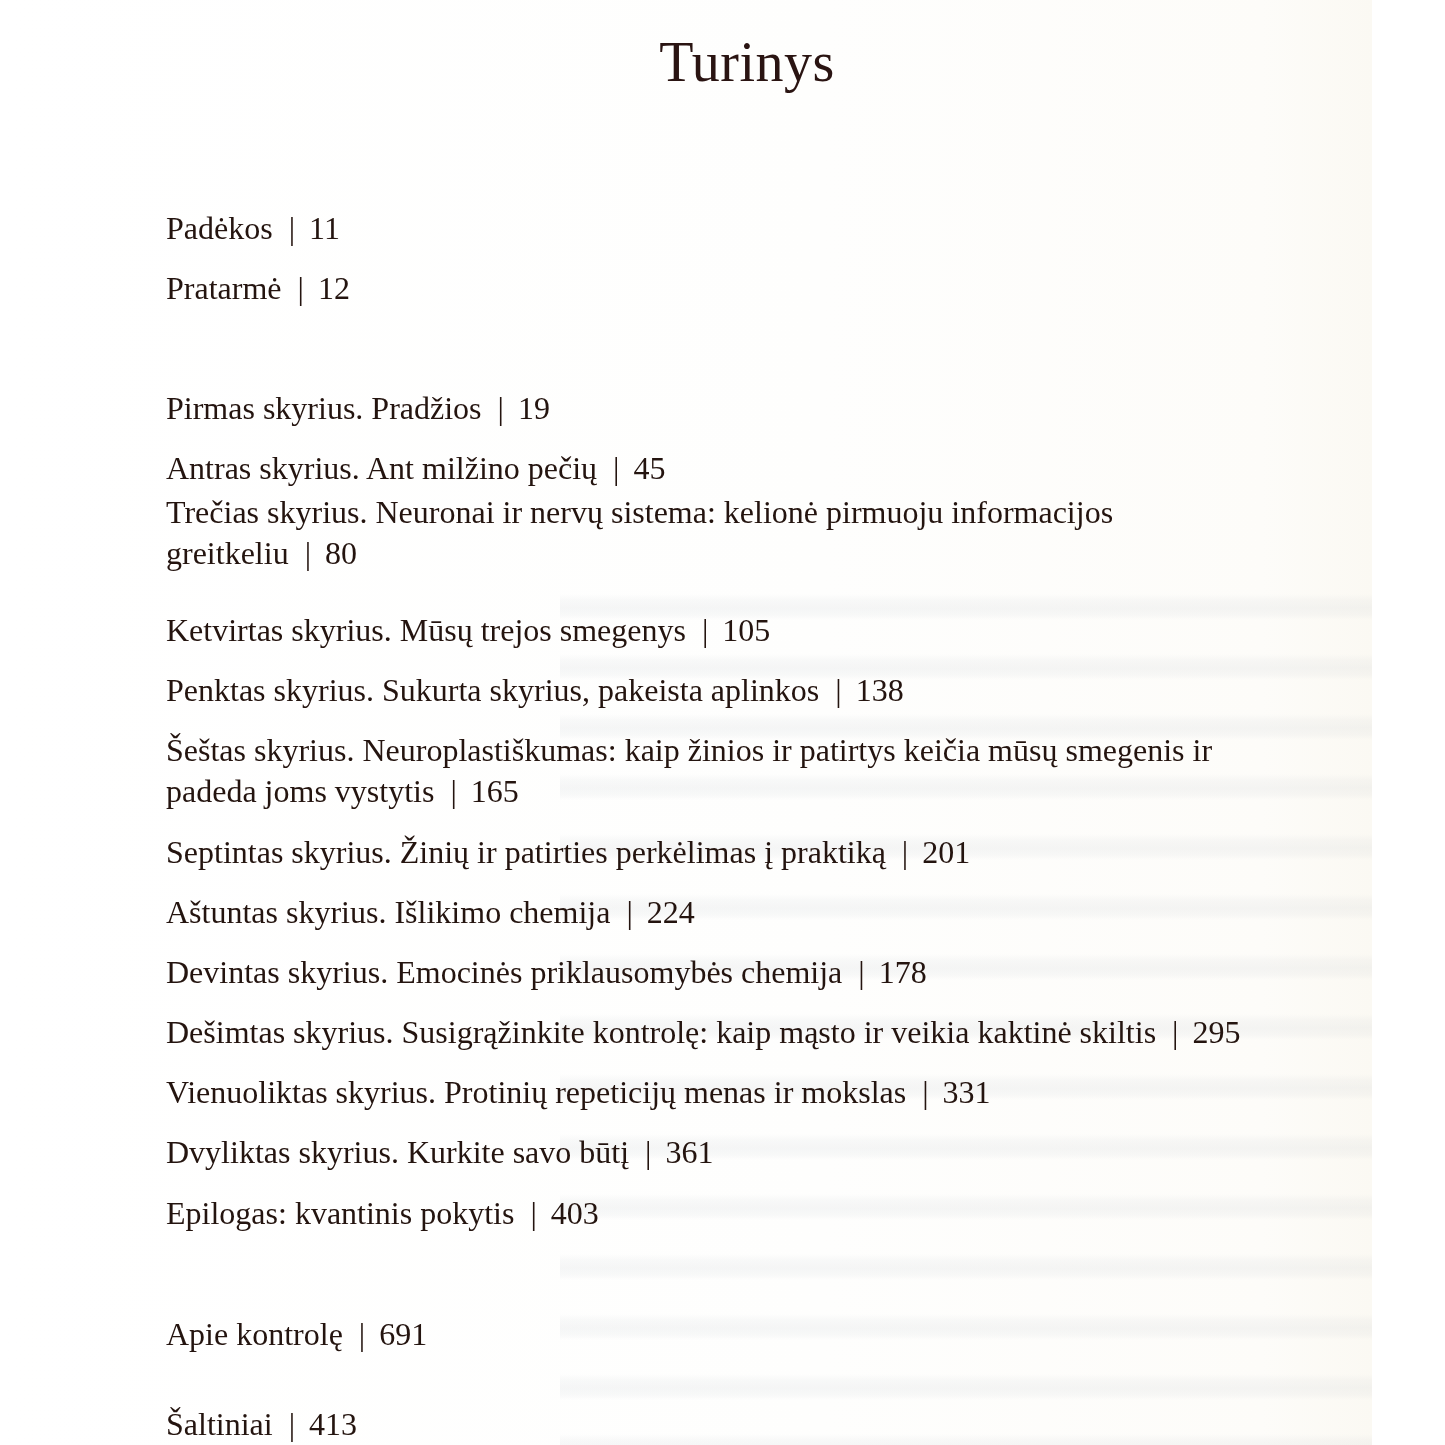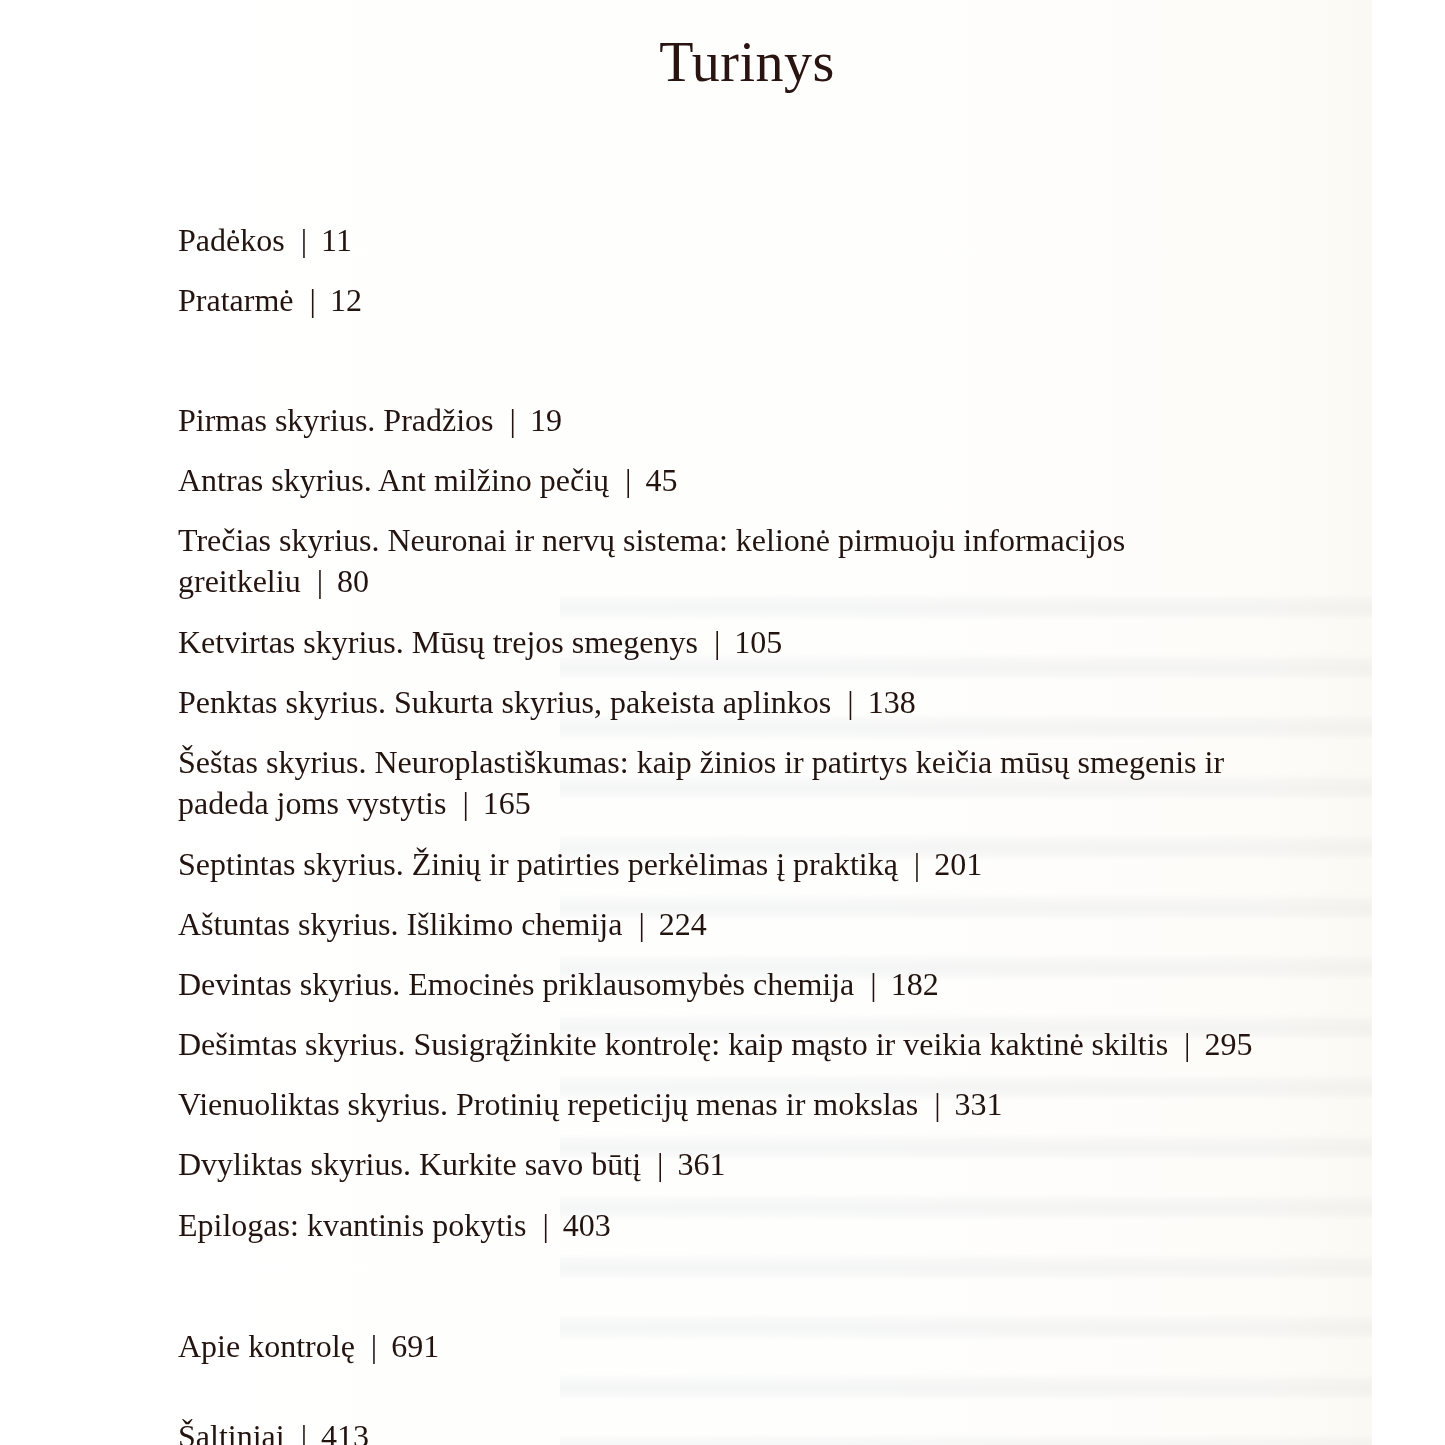--- a/index.html
+++ b/index.html
@@ -46,21 +46,21 @@
       letter-spacing: 0.5px;
       margin: 0;
       font-weight: normal;
     }
     .toc {
       position: absolute;
       left: 0;
       top: 0;
       width: 1372px;
       height: 1236px;
-      margin: 12px;
+      margin: 0;
       padding: 0;
       list-style: none;
     }
     .entry {
       position: absolute;
       left: 166px;
       font-family: "Liberation Serif", "DejaVu Serif", serif;
       font-size: 32px;
       line-height: 41px;
       color: #24140f;
@@ -93,21 +93,21 @@
     </li>
 
     <li class="entry" style="top:388px">
       <span>Pirmas skyrius. Pradžios</span><span class="sep">|</span><span>19</span>
     </li>
 
     <li class="entry" style="top:448px">
       <span>Antras skyrius. Ant milžino pečių</span><span class="sep">|</span><span>45</span>
     </li>
 
-    <li class="entry" style="top:508px">
+    <li class="entry" style="top:492px">
       <span class="line2">Trečias skyrius. Neuronai ir nervų sistema: kelionė pirmuoju informacijos</span>
       <span>greitkeliu</span><span class="sep">|</span><span>80</span>
     </li>
 
     <li class="entry" style="top:610px">
       <span>Ketvirtas skyrius. Mūsų trejos smegenys</span><span class="sep">|</span><span>105</span>
     </li>
 
     <li class="entry" style="top:670px">
       <span>Penktas skyrius. Sukurta skyrius, pakeista aplinkos</span><span class="sep">|</span><span>138</span>
@@ -120,21 +120,21 @@
 
     <li class="entry" style="top:832px">
       <span>Septintas skyrius. Žinių ir patirties perkėlimas į praktiką</span><span class="sep">|</span><span>201</span>
     </li>
 
     <li class="entry" style="top:892px">
       <span>Aštuntas skyrius. Išlikimo chemija</span><span class="sep">|</span><span>224</span>
     </li>
 
     <li class="entry" style="top:952px">
-      <span>Devintas skyrius. Emocinės priklausomybės chemija</span><span class="sep">|</span><span>182</span>
+      <span>Devintas skyrius. Emocinės priklausomybės chemija</span><span class="sep">|</span><span>178</span>
     </li>
 
     <li class="entry" style="top:1012px">
       <span>Dešimtas skyrius. Susigrąžinkite kontrolę: kaip mąsto ir veikia kaktinė skiltis</span><span class="sep">|</span><span>295</span>
     </li>
 
     <li class="entry" style="top:1072px">
       <span>Vienuoliktas skyrius. Protinių repeticijų menas ir mokslas</span><span class="sep">|</span><span>331</span>
     </li>
 

